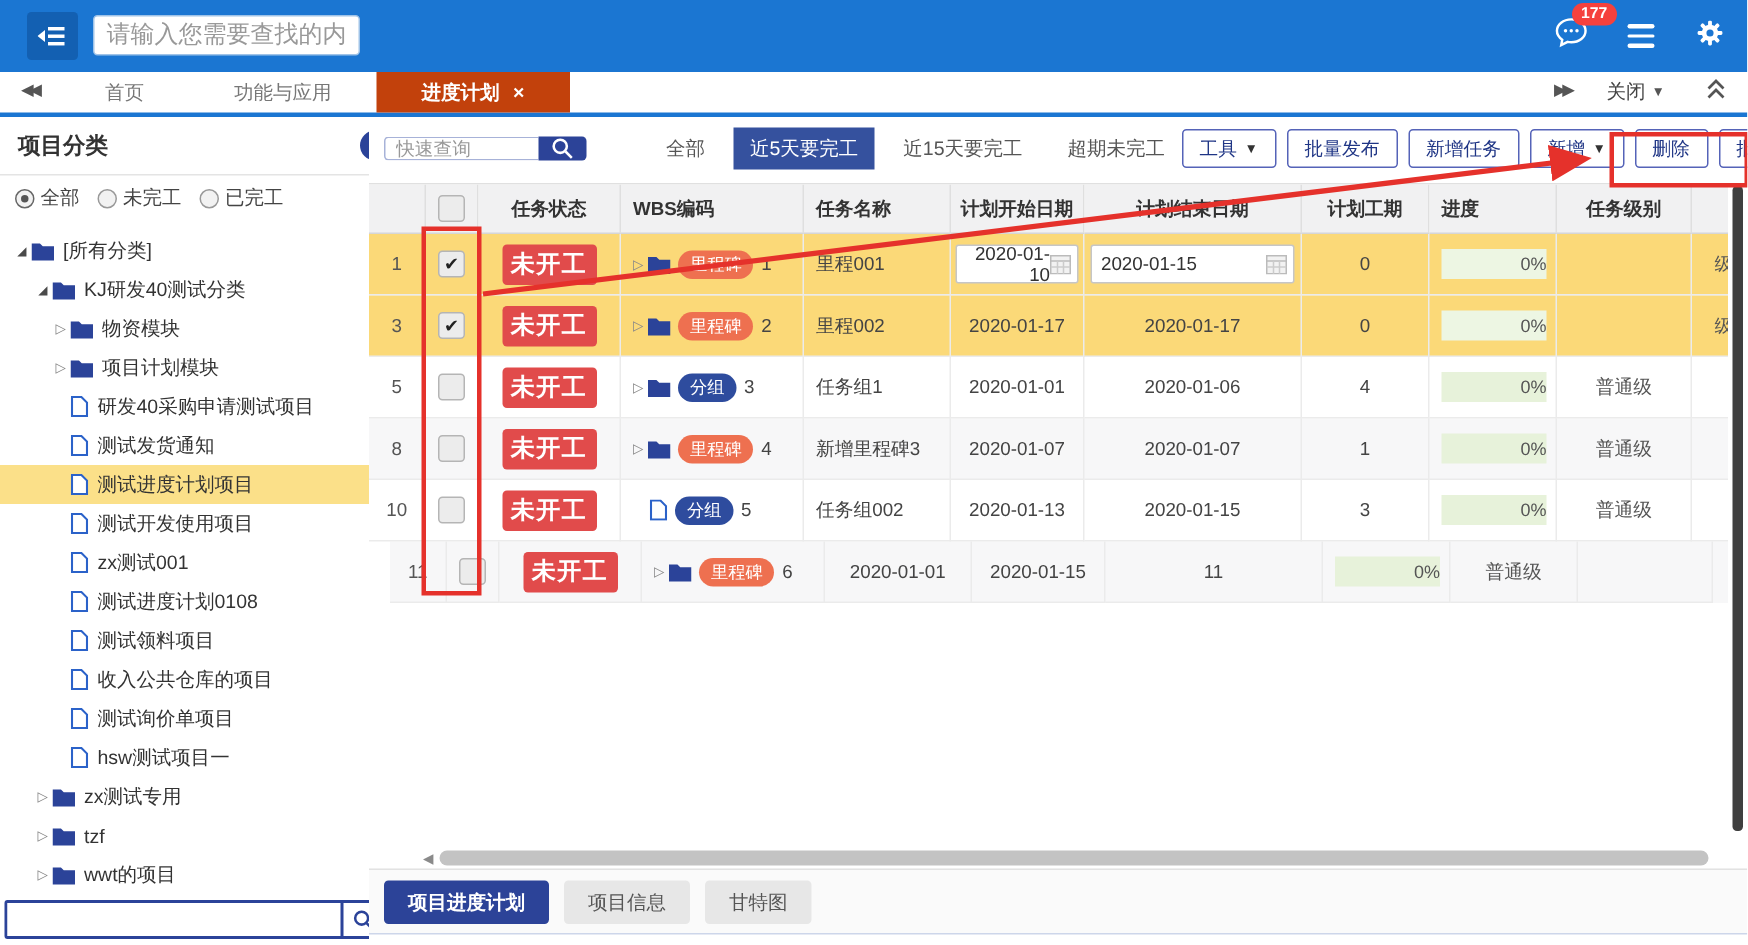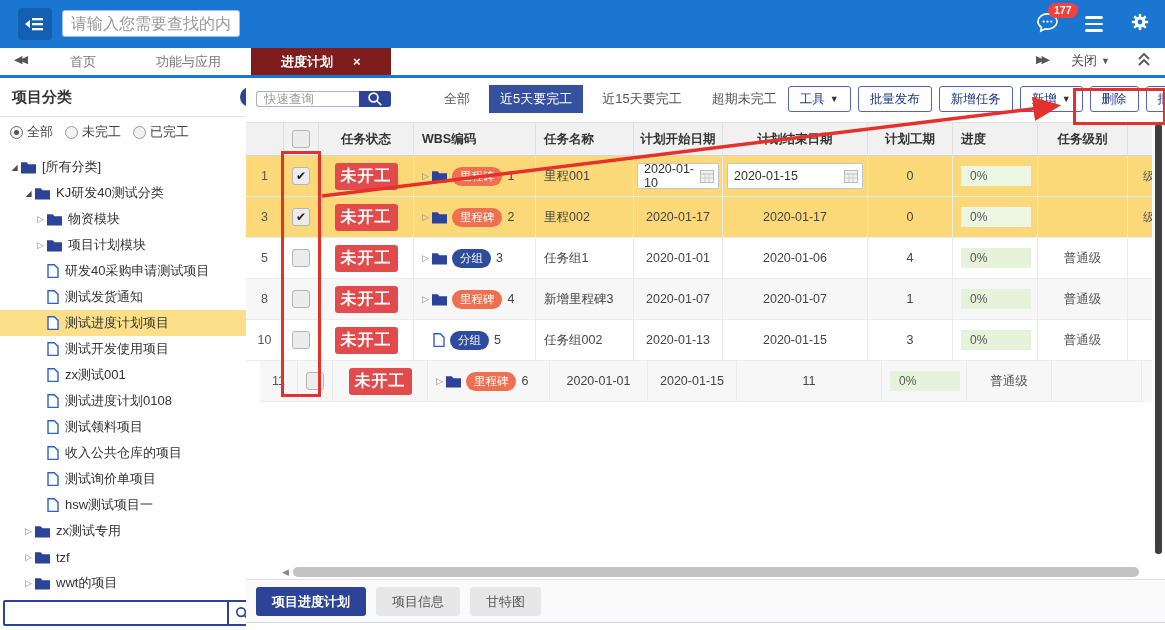--- a/index.html
+++ b/index.html
@@ -18,21 +18,21 @@
   .msg-badge{position:absolute;left:12px;top:-9px;background:#f5413d;color:#fff;font-size:10.5px;
        font-weight:bold;border-radius:9px;padding:1px 6px;line-height:13px;}
   .menu-icon{display:flex;flex-direction:column;gap:4px;}
   .menu-icon i{display:block;width:18px;height:2.5px;background:#fff;border-radius:2px;}
 
   
   .tabbar{position:absolute;left:0;top:48px;width:100%;height:30px;background:#fff;border-bottom:3px solid #1b76d2;box-sizing:border-box;}
   .tab-nav-left{position:absolute;left:14px;top:5px;color:#555;font-size:11px;letter-spacing:-3px;cursor:pointer;}
   .tabs{position:absolute;left:40px;top:0;height:27px;display:flex;}
   .tab{height:27px;display:flex;align-items:center;padding:0 30px;font-size:13px;color:#777;cursor:pointer;}
-  .tab.active{background:#7f1d1d;color:#fff;font-weight:bold;gap:20px;}
+  .tab.active{background:#c2410c;color:#fff;font-weight:bold;gap:9px;}
   .tab .x{font-size:13px;font-weight:bold;}
   .tab-nav-right{position:absolute;right:118px;top:5px;color:#555;font-size:11px;letter-spacing:-3px;cursor:pointer;}
   .close-dd{position:absolute;right:55px;top:4px;font-size:13px;color:#444;cursor:pointer;display:flex;align-items:center;gap:4px;}
   .close-dd .caret{font-size:9px;color:#555;}
   .collapse-all{position:absolute;right:14px;top:3px;cursor:pointer;}
 
   
   .sidebar{position:absolute;left:0;top:78px;width:273px;bottom:0;background:#fff;border-right:1px solid #d8d8d8;box-sizing:border-box;}
   .sb-header{height:38px;display:flex;align-items:center;justify-content:space-between;
        padding:0 12px;border-bottom:1px solid #e4e4e4;}
@@ -74,21 +74,21 @@
   .filters{display:flex;align-items:center;gap:8px;margin-left:42px;}
   .filt{font-size:13px;color:#555;padding:5px 11px;cursor:pointer;white-space:nowrap;}
   .filt.active{background:#35519e;color:#fff;}
   .tb-btns{margin-left:auto;display:flex;gap:7px;}
   .btn{height:26px;background:#fff;border:1px solid #5563b8;border-radius:3px;color:#1f3585;
        font-size:12.5px;padding:0 11px;display:flex;align-items:center;gap:5px;cursor:pointer;white-space:nowrap;}
   .btn .caret{font-size:9px;color:#333;}
 
   
   .tbl{position:absolute;left:0;top:44px;right:13px;bottom:67px;overflow:hidden;border-top:1px solid #e0e0e0;}
-  .trow{display:grid;grid-template-columns:38px 35px 95px 122px 98px 89px 145px 85px 85px 90px 27px;}
+  .trow{display:grid;grid-template-columns:38px 35px 95px 122px 98px 89px 145px 85px 85px 90px 27px;text-align:right;}
   .th{height:33px;background:#f1f1f2;font-size:12.5px;font-weight:bold;color:#333;
       border-right:1px solid #dfdfdf;border-bottom:1px solid #d6d6d6;display:flex;align-items:center;justify-content:center;box-sizing:border-box;}
   .th.left{justify-content:flex-start;padding-left:8px;}
   .td{height:41px;border-right:1px solid #ebebeb;border-bottom:1px solid #ebebeb;display:flex;align-items:center;
       justify-content:center;font-size:12.5px;color:#444;box-sizing:border-box;overflow:hidden;}
   .td.left{justify-content:flex-start;padding-left:8px;}
   .rownum{color:#555;}
   .cb{width:16px;height:16px;border:1px solid #b5b5b5;border-radius:3px;background:#ececec;
       display:flex;align-items:center;justify-content:center;font-size:12px;color:#222;font-weight:bold;cursor:pointer;line-height:1;}
   .status{background:#e14b4b;color:#fff;font-size:16px;font-weight:bold;padding:3px 6px;border-radius:3px;letter-spacing:1px;}

